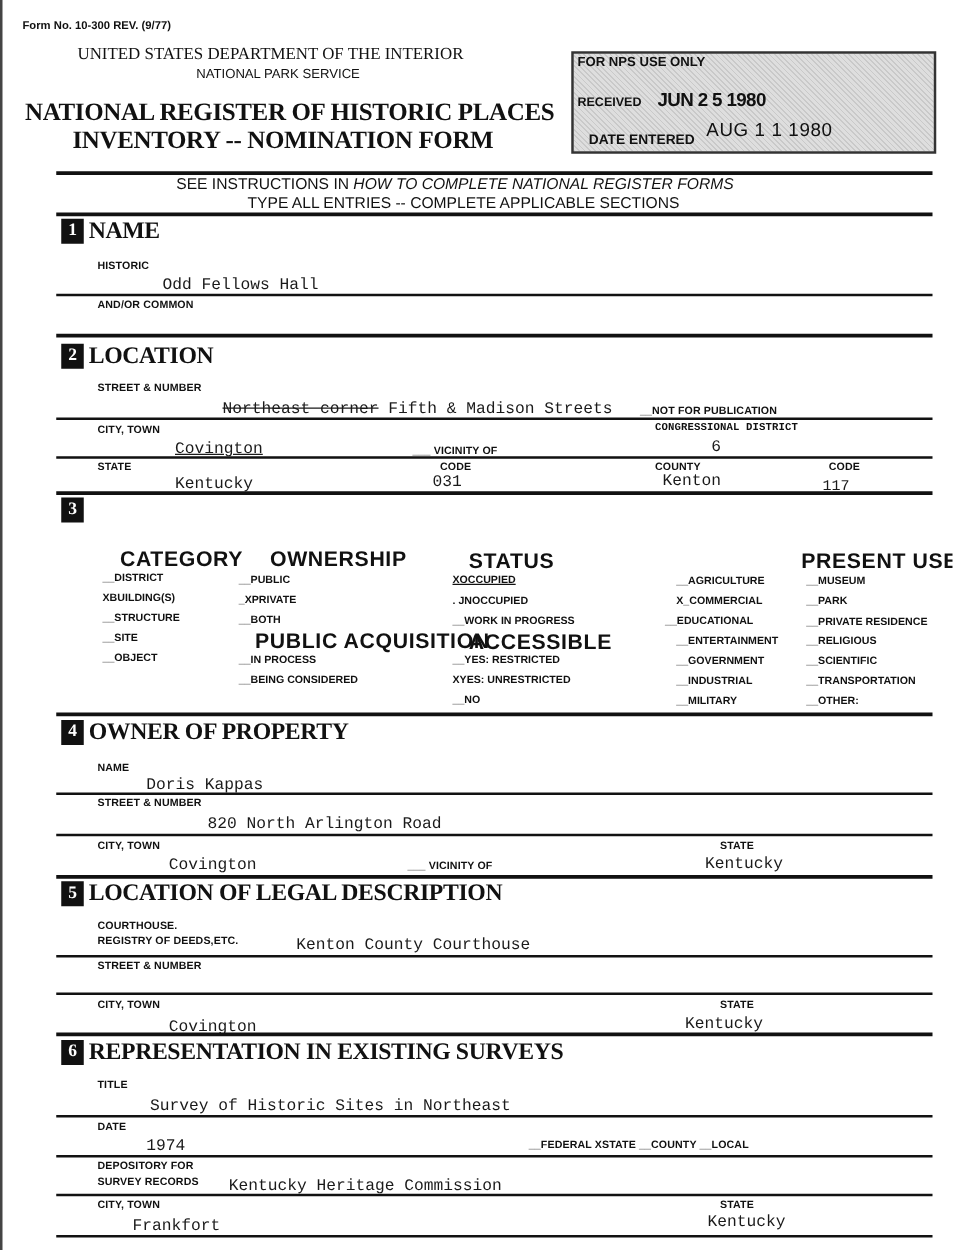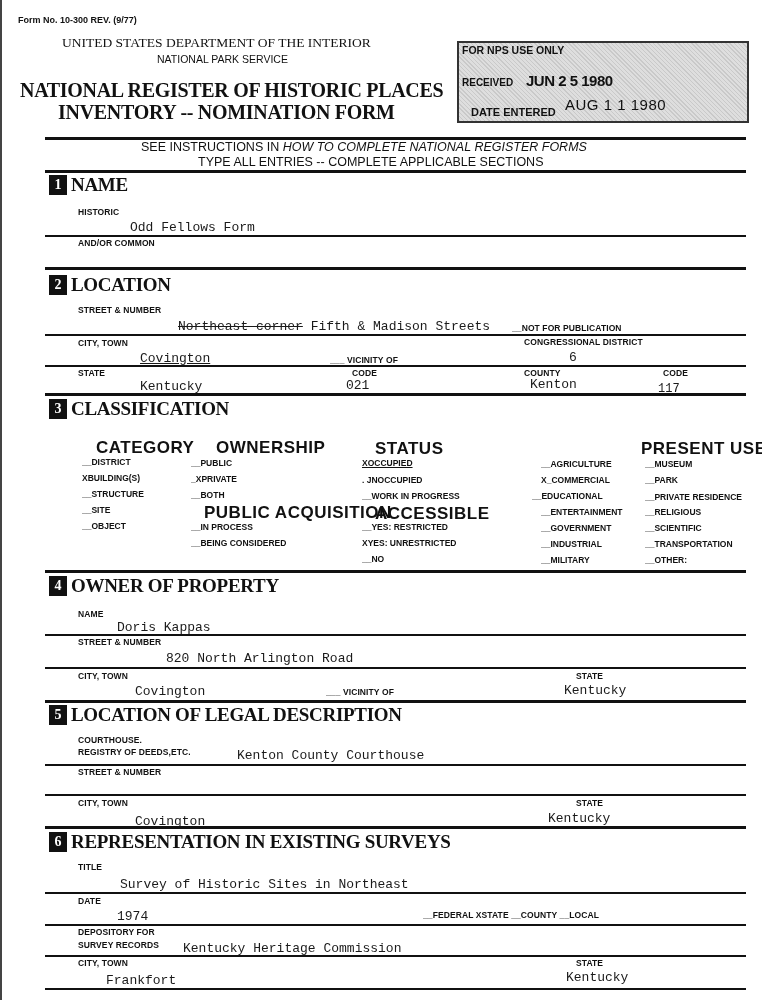--- a/index.html
+++ b/index.html
@@ -43,55 +43,54 @@
   <span>SEE INSTRUCTIONS IN </span><i>HOW TO COMPLETE NATIONAL REGISTER FORMS</i>
 </div>
 <div class="abs" style="left:198px;top:155px;font-size:12.5px;">TYPE ALL ENTRIES -- COMPLETE APPLICABLE SECTIONS</div>
 <div class="rule thick" style="top:170px;"></div>
 
 <div class="sec-head" style="top:174px;">
   <div class="sec-num">1</div>
   <div class="sec-title">NAME</div>
 </div>
 <div class="abs lbl" style="left:78px;top:207px;">HISTORIC</div>
-<div class="abs typ" style="left:130px;top:220px;">Odd Fellows Form</div>
+<div class="abs typ" style="left:130px;top:220px;">Odd Fellows Hall</div>
 <div class="rule" style="top:235px;"></div>
 <div class="abs lbl" style="left:78px;top:238px;">AND/OR COMMON</div>
 <div class="abs typ" style="left:130px;top:250px;"></div>
 <div class="rule thick" style="top:267px;"></div>
 
 <div class="sec-head" style="top:274px;">
   <div class="sec-num">2</div>
   <div class="sec-title">LOCATION</div>
 </div>
 <div class="abs lbl" style="left:78px;top:305px;">STREET &amp; NUMBER</div>
 <div class="abs typ" style="left:178px;top:319px;">
   <span class="strike">Northeast corner</span> <span>Fifth &amp; Madison Streets</span>
 </div>
 <div class="abs lbl" style="left:512px;top:323px;">__NOT FOR PUBLICATION</div>
 <div class="rule" style="top:334px;"></div>
 <div class="abs lbl" style="left:78px;top:338px;">CITY, TOWN</div>
-<div class="abs lbl" style="left:524px;top:337px;">CONGRESSIONAL DISTRICT</div>
+<div class="abs lbl" style="left:524px;top:337px;font-family:Liberation Mono, monospace;">CONGRESSIONAL DISTRICT</div>
 <div class="abs typ" style="left:140px;top:351px;text-decoration:underline;">Covington</div>
 <div class="abs lbl" style="left:330px;top:355px;">___ VICINITY OF</div>
 <div class="abs typ" style="left:569px;top:350px;">6</div>
 <div class="rule" style="top:365px;"></div>
 <div class="abs lbl" style="left:78px;top:368px;">STATE</div>
 <div class="abs lbl" style="left:352px;top:368px;">CODE</div>
 <div class="abs lbl" style="left:524px;top:368px;">COUNTY</div>
 <div class="abs lbl" style="left:663px;top:368px;">CODE</div>
 <div class="abs typ" style="left:140px;top:379px;">Kentucky</div>
-<div class="abs typ" style="left:346px;top:378px;">021</div>
+<div class="abs typ" style="left:346px;top:378px;">031</div>
 <div class="abs typ" style="left:530px;top:377px;">Kenton</div>
 <div class="abs typ" style="left:658px;top:382px;font-size:12px;">117</div>
 <div class="rule thick" style="top:393px;"></div>
 
 <div class="sec-head" style="top:398px;">
   <div class="sec-num">3</div>
-  <div class="sec-title">CLASSIFICATION</div>
 </div>
 
 <div class="abs col-head" style="left:96px;top:438px;">CATEGORY</div>
 <div class="abs opt" style="left:82px;top:457px;">__DISTRICT</div>
 <div class="abs opt" style="left:82px;top:473px;">XBUILDING(S)</div>
 <div class="abs opt" style="left:82px;top:489px;">__STRUCTURE</div>
 <div class="abs opt" style="left:82px;top:505px;">__SITE</div>
 <div class="abs opt" style="left:82px;top:521px;">__OBJECT</div>
 
 <div class="abs col-head" style="left:216px;top:438px;">OWNERSHIP</div>

